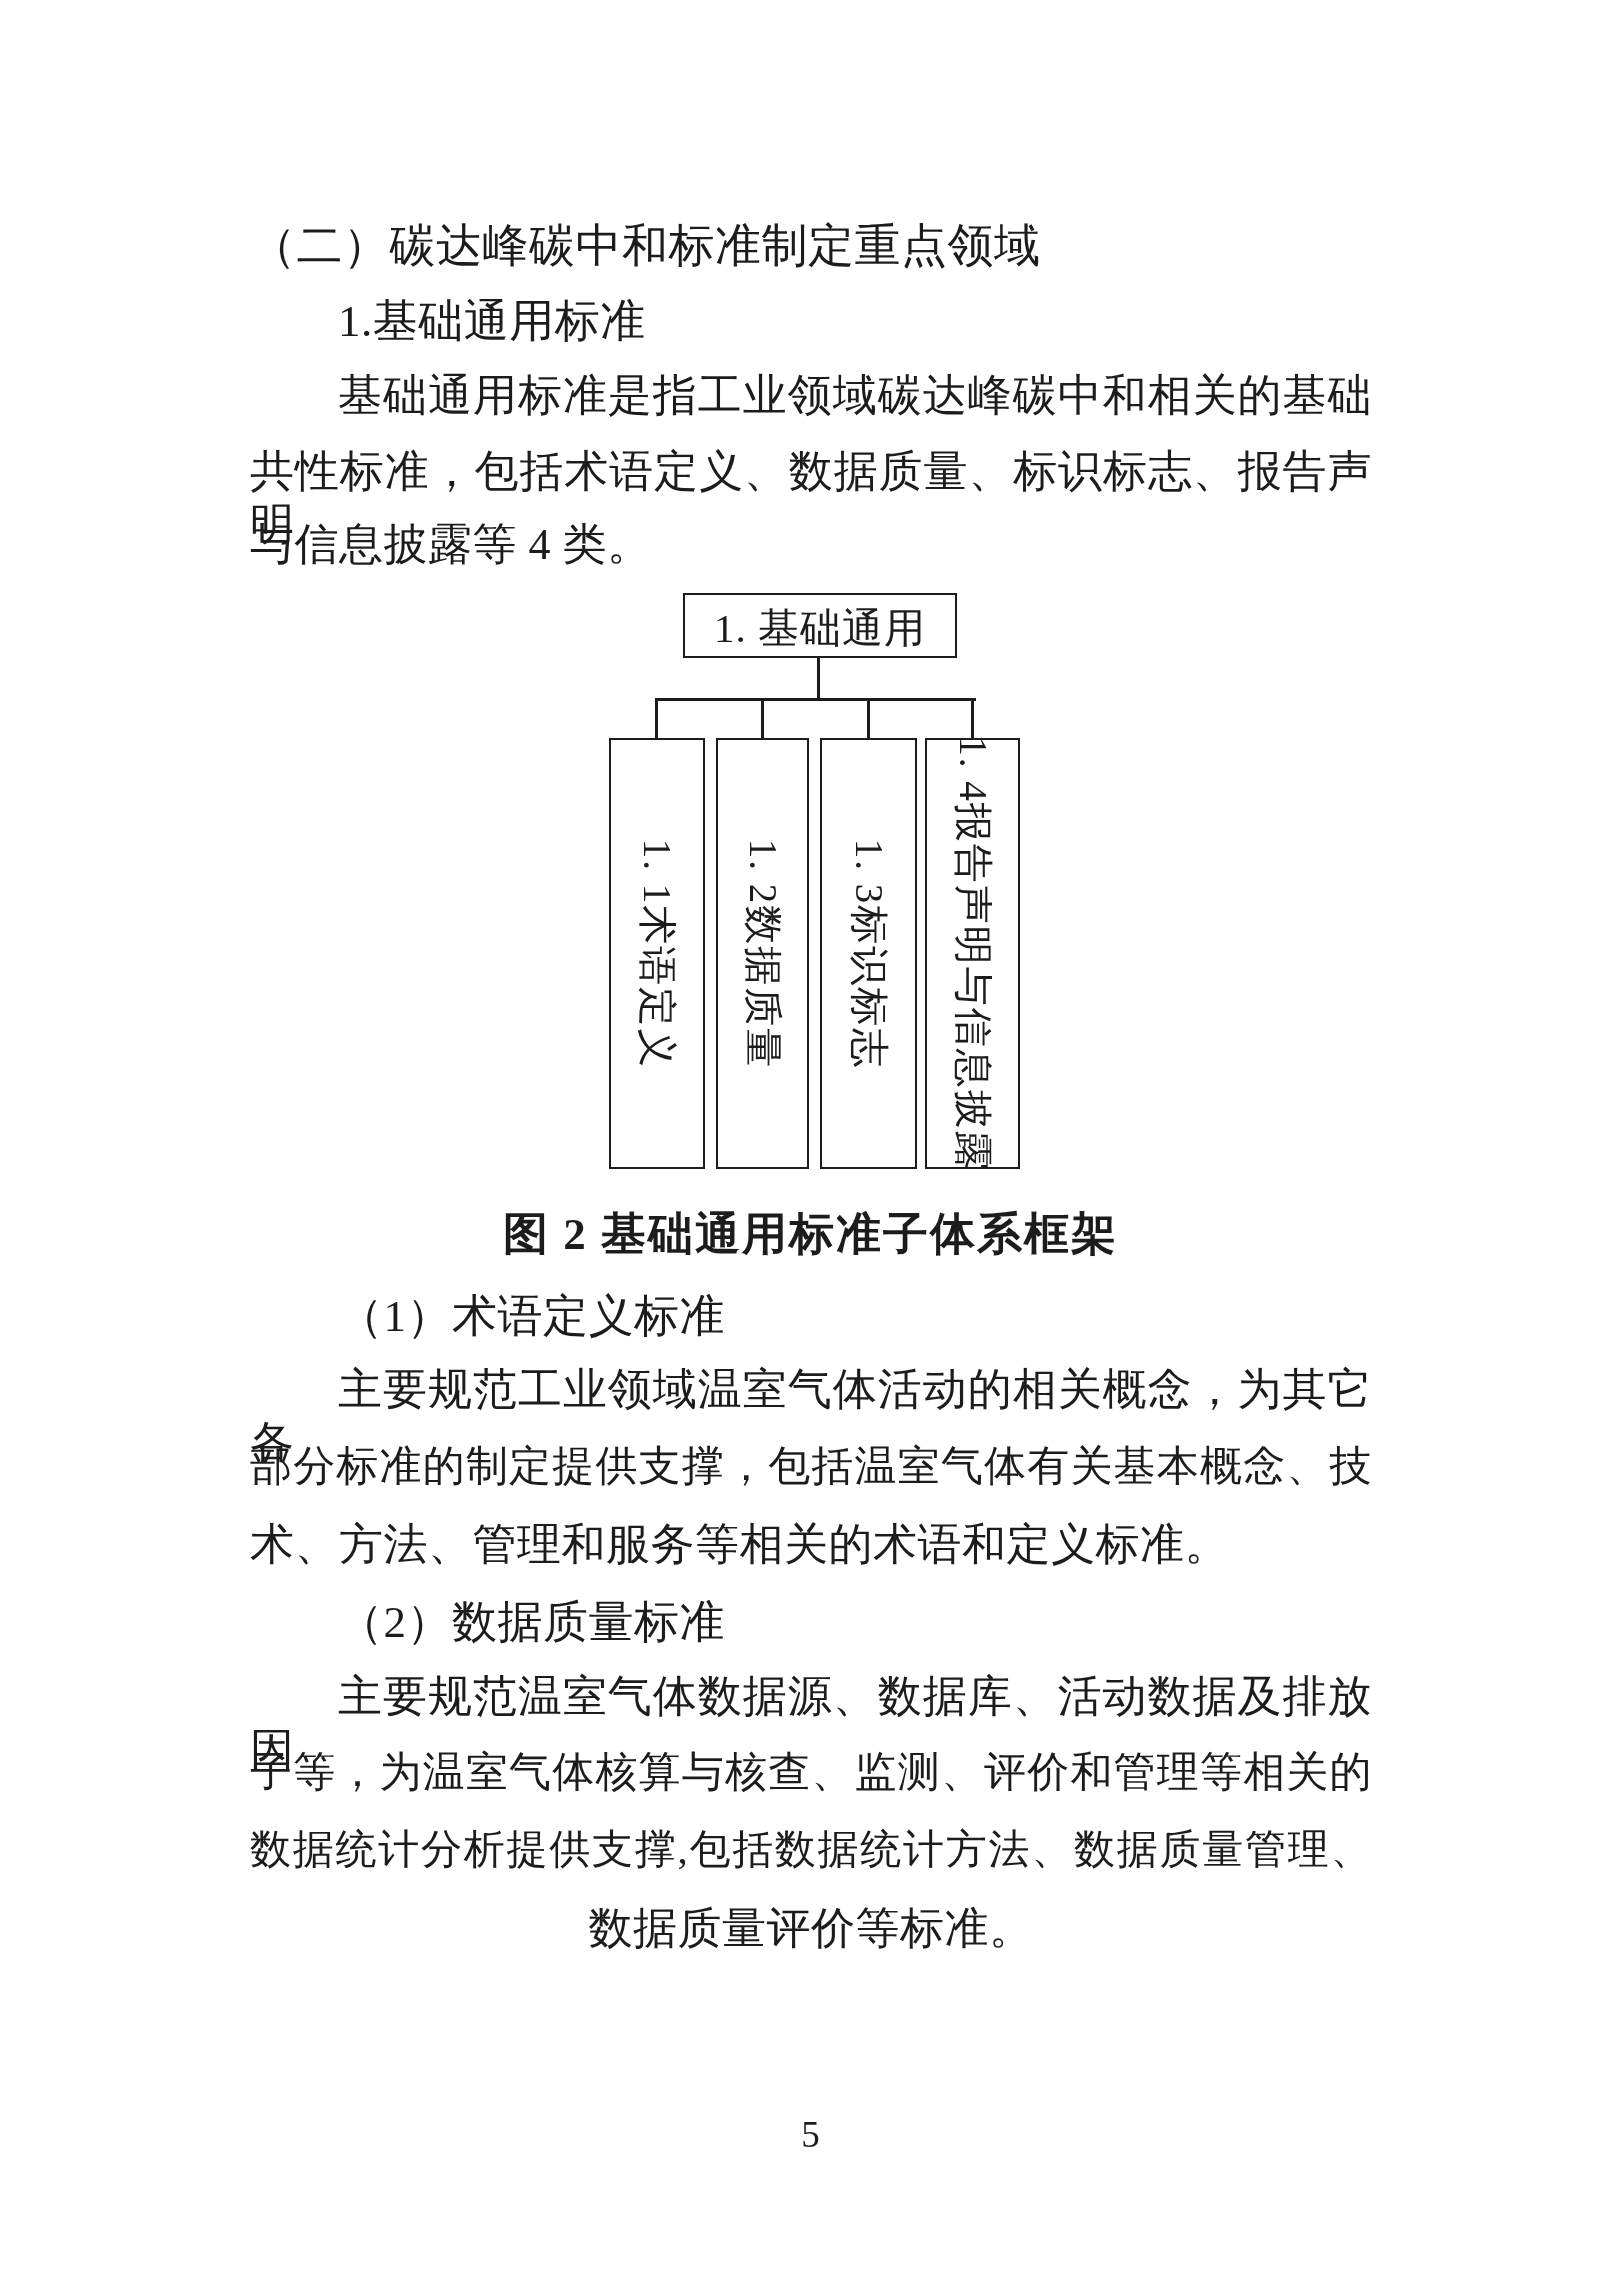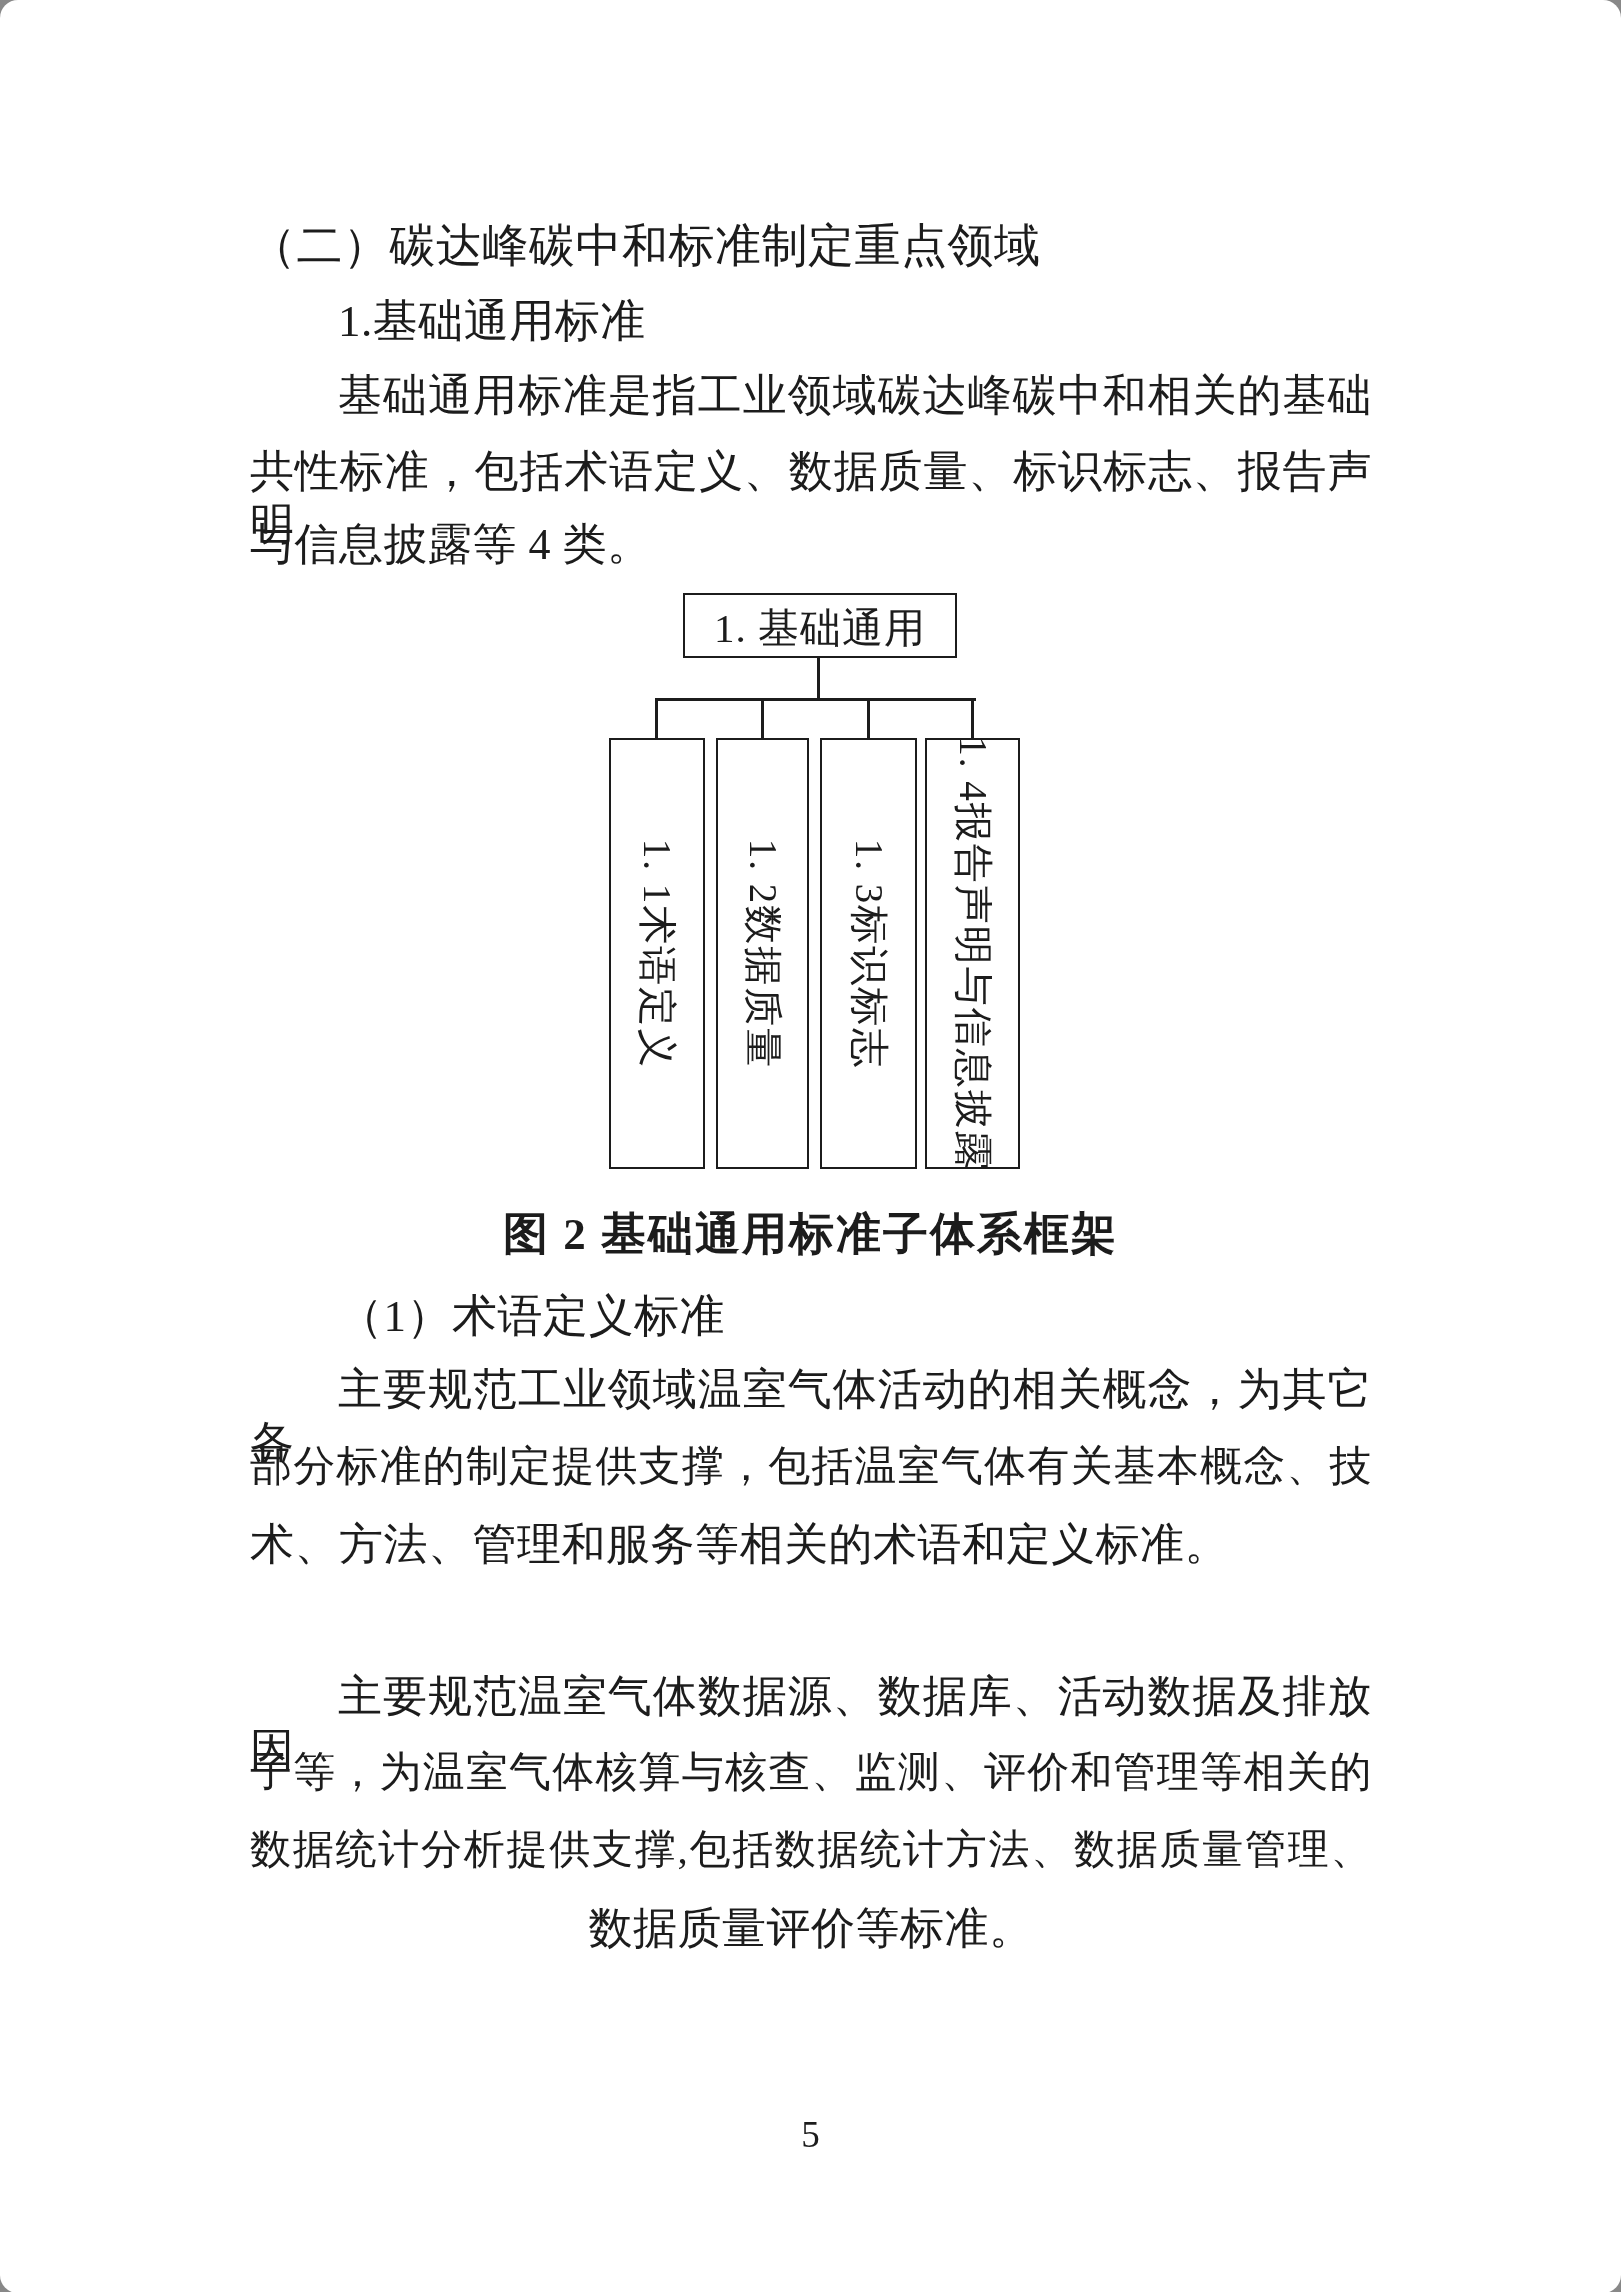--- a/index.html
+++ b/index.html
@@ -1,21 +1,20 @@
 <!DOCTYPE html>
 <html><head>
 <meta charset="utf-8">
 <style>
   html,body { margin:0; padding:0; background:#888; }
   .page {
     position:relative; width:1621px; height:2293px;
     background:#ffffff; margin:0 auto; overflow:hidden;
     font-family:"Liberation Serif","DejaVu Serif",serif;
     color:#1c1c1c;
-    border-radius:18px;
   }
   .t {
     position:absolute; left:250px; width:1122px;
     font-size:44px; line-height:1.2; letter-spacing:0.5px;
     white-space:normal;
   }
   .ind  { text-indent:88px; }
   .jst  { text-align:justify; text-align-last:justify; }
   .hd   { font-size:45px; }
   .sz47 { font-size:46px; }
@@ -100,20 +99,21 @@
 
     <figcaption class="caption">图 2  基础通用标准子体系框架</figcaption>
   </figure>
 
   <div class="t hd ind" style="top:1289px;">（1）术语定义标准</div>
 
   <div class="t ind jst" style="top:1364px;">主要规范工业领域温室气体活动的相关概念，为其它各</div>
   <div class="t jst sz43" style="top:1441px;">部分标准的制定提供支撑，包括温室气体有关基本概念、技</div>
   <div class="t" style="top:1519px;">术、方法、管理和服务等相关的术语和定义标准。</div>
 
+  <div class="t hd ind" style="top:1595px;">（2）数据质量标准</div>
 
   <div class="t ind jst" style="top:1671px;">主要规范温室气体数据源、数据库、活动数据及排放因</div>
   <div class="t jst sz43" style="top:1747px;">子等，为温室气体核算与核查、监测、评价和管理等相关的</div>
   <div class="t jst sz42" style="top:1825px;">数据统计分析提供支撑,包括数据统计方法、数据质量管理、</div>
   <div class="t" style="top:1903px;text-align:center;">数据质量评价等标准。</div>
 
 
   <div class="pageno">5</div>
 </div>
 

